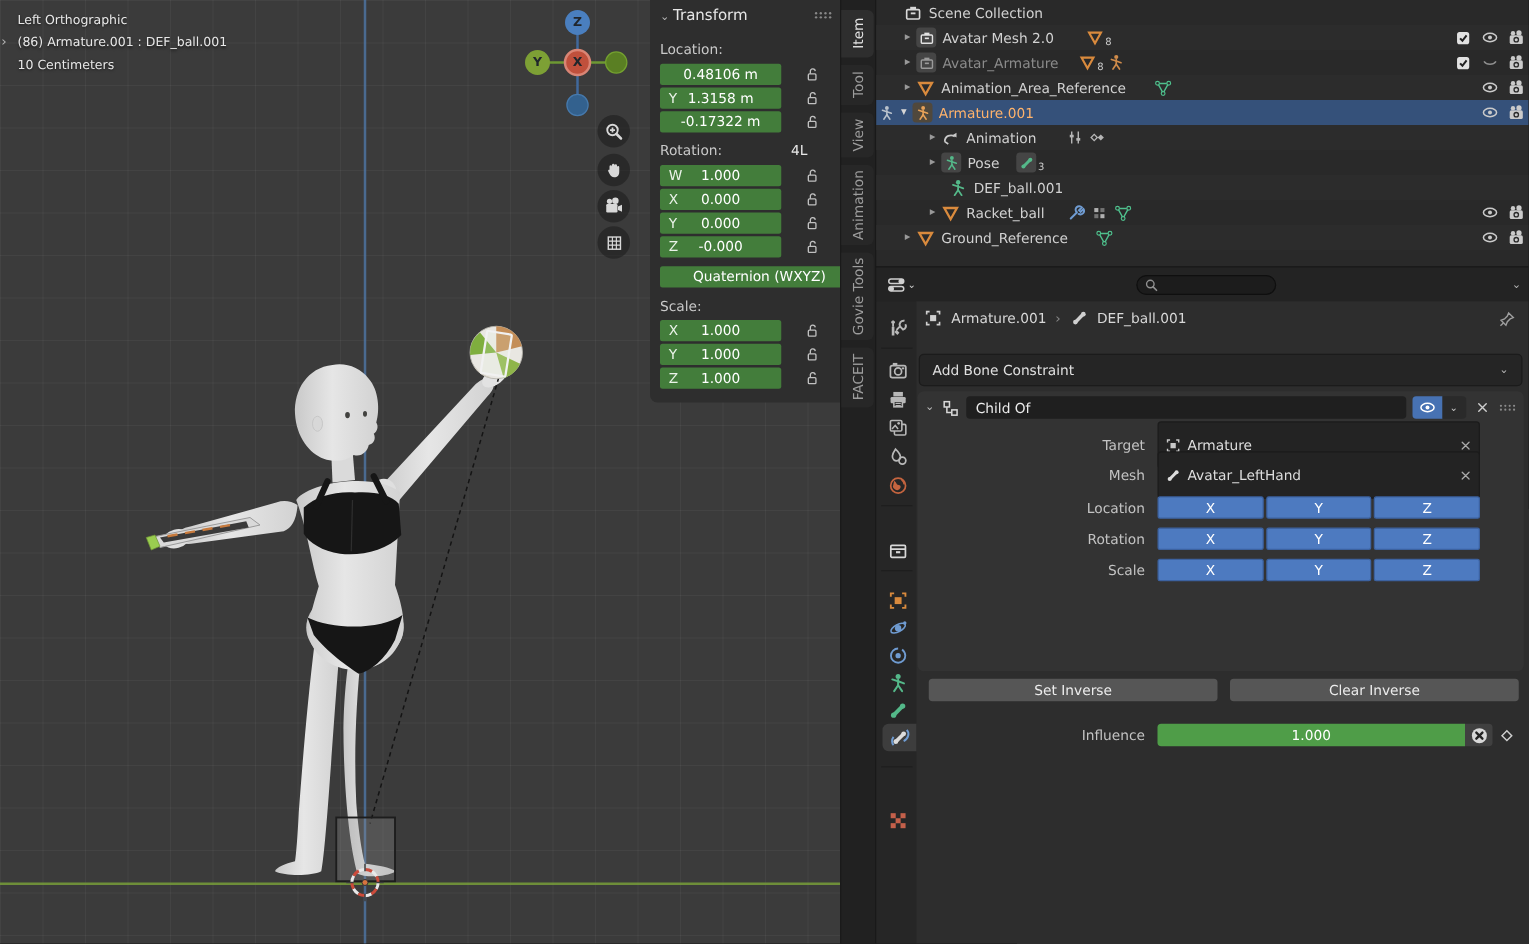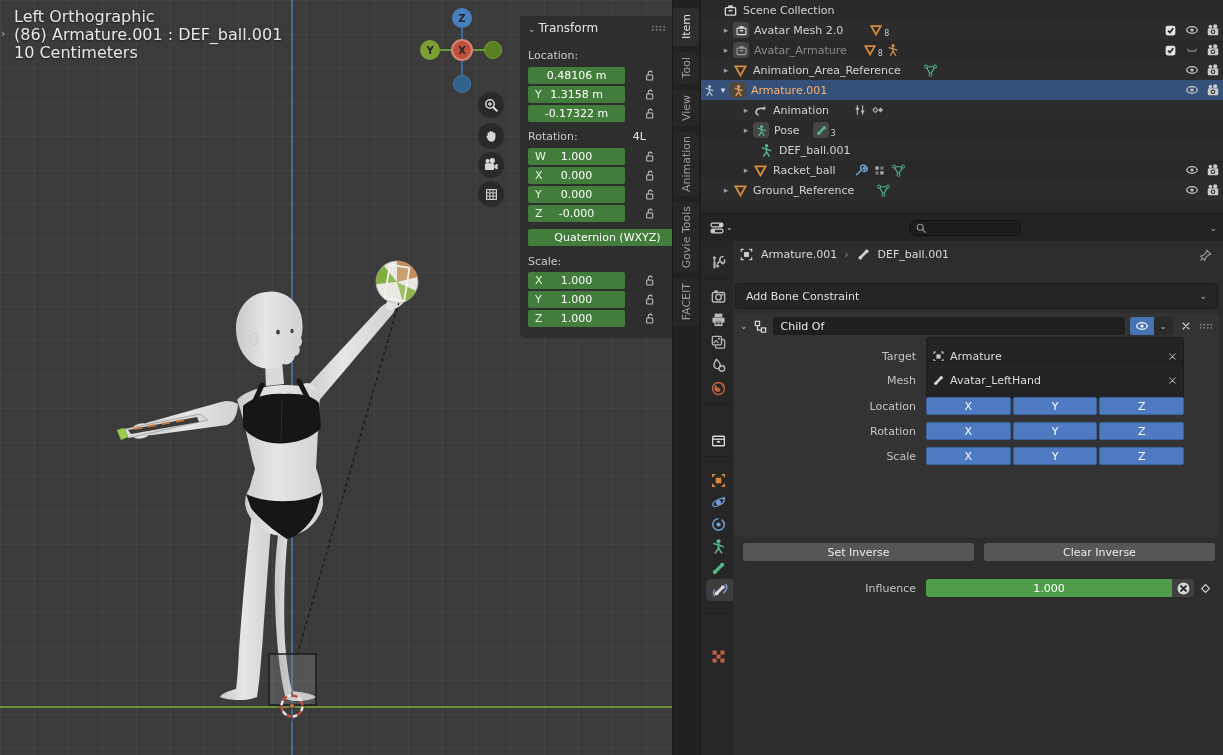--- a/index.html
+++ b/index.html
@@ -16,33 +16,33 @@
   .abs{position:absolute}
   svg.ic{display:inline-block;vertical-align:middle;flex:none}
 
   
   #viewport{left:0;top:0;width:672px;height:755px;background:
     linear-gradient(var(--grid) 1px,transparent 1px),
     linear-gradient(90deg,var(--grid) 1px,transparent 1px),var(--vp-bg);
     background-size:34px 34px;}
   #axis-z{left:291px;top:0;width:2px;height:755px;background:rgba(78,115,160,.85)}
   #axis-y{left:0;top:706px;width:672px;height:2px;background:rgba(116,152,58,.9)}
-  #vp-text{left:14px;top:8px;line-height:18px;font-size:16px;color:#e8e8e8;text-shadow:0 1px 2px rgba(0,0,0,.55)}
+  #vp-text{left:14px;top:8px;line-height:18px;font-size:10px;color:#e8e8e8;text-shadow:0 1px 2px rgba(0,0,0,.55)}
   #vp-collapse{left:1px;top:27px;color:#b5b5b5;font-size:11px}
   
   #gizmo{left:417px;top:6px;width:92px;height:92px}
   .gz-line{position:absolute;border-radius:2px}
   .gz{position:absolute;border-radius:50%;display:flex;align-items:center;justify-content:center;
       font-size:10px;font-weight:bold;color:#20262c}
   
   .vbtn{position:absolute;left:478px;width:26px;height:26px;border-radius:50%;
         background:rgba(28,28,28,.55);display:flex;align-items:center;justify-content:center;color:#d8d8d8}
 
   
-  #npanel{left:520px;top:16px;width:152px;height:322px;background:rgba(45,45,45,.97);border-radius:0 0 0 6px}
+  #npanel{left:520px;top:0;width:152px;height:322px;background:rgba(45,45,45,.97);border-radius:0 0 0 6px}
   #npanel .ph{position:absolute;left:8px;top:5px;font-size:12px;color:#e6e6e6}
   #npanel .grip{position:absolute;right:6px;top:8px;color:#888}
   .nlabel{position:absolute;left:8px;color:#c9c9c9}
   .trow{position:absolute;left:8px;display:flex;align-items:center}
   .tfield{position:relative;width:97px;height:17px;background:var(--green);border-radius:2px;
           display:flex;align-items:center;justify-content:center;color:#fff}
   .tfield .ax{position:absolute;left:7px;color:#eaf3e8}
   .lock{margin-left:18px;color:#c0c0c0}
   .tdrop{position:absolute;left:8px;width:159px;height:17px;background:var(--green);border-radius:2px;
          display:flex;align-items:center;justify-content:center;color:#fff}

